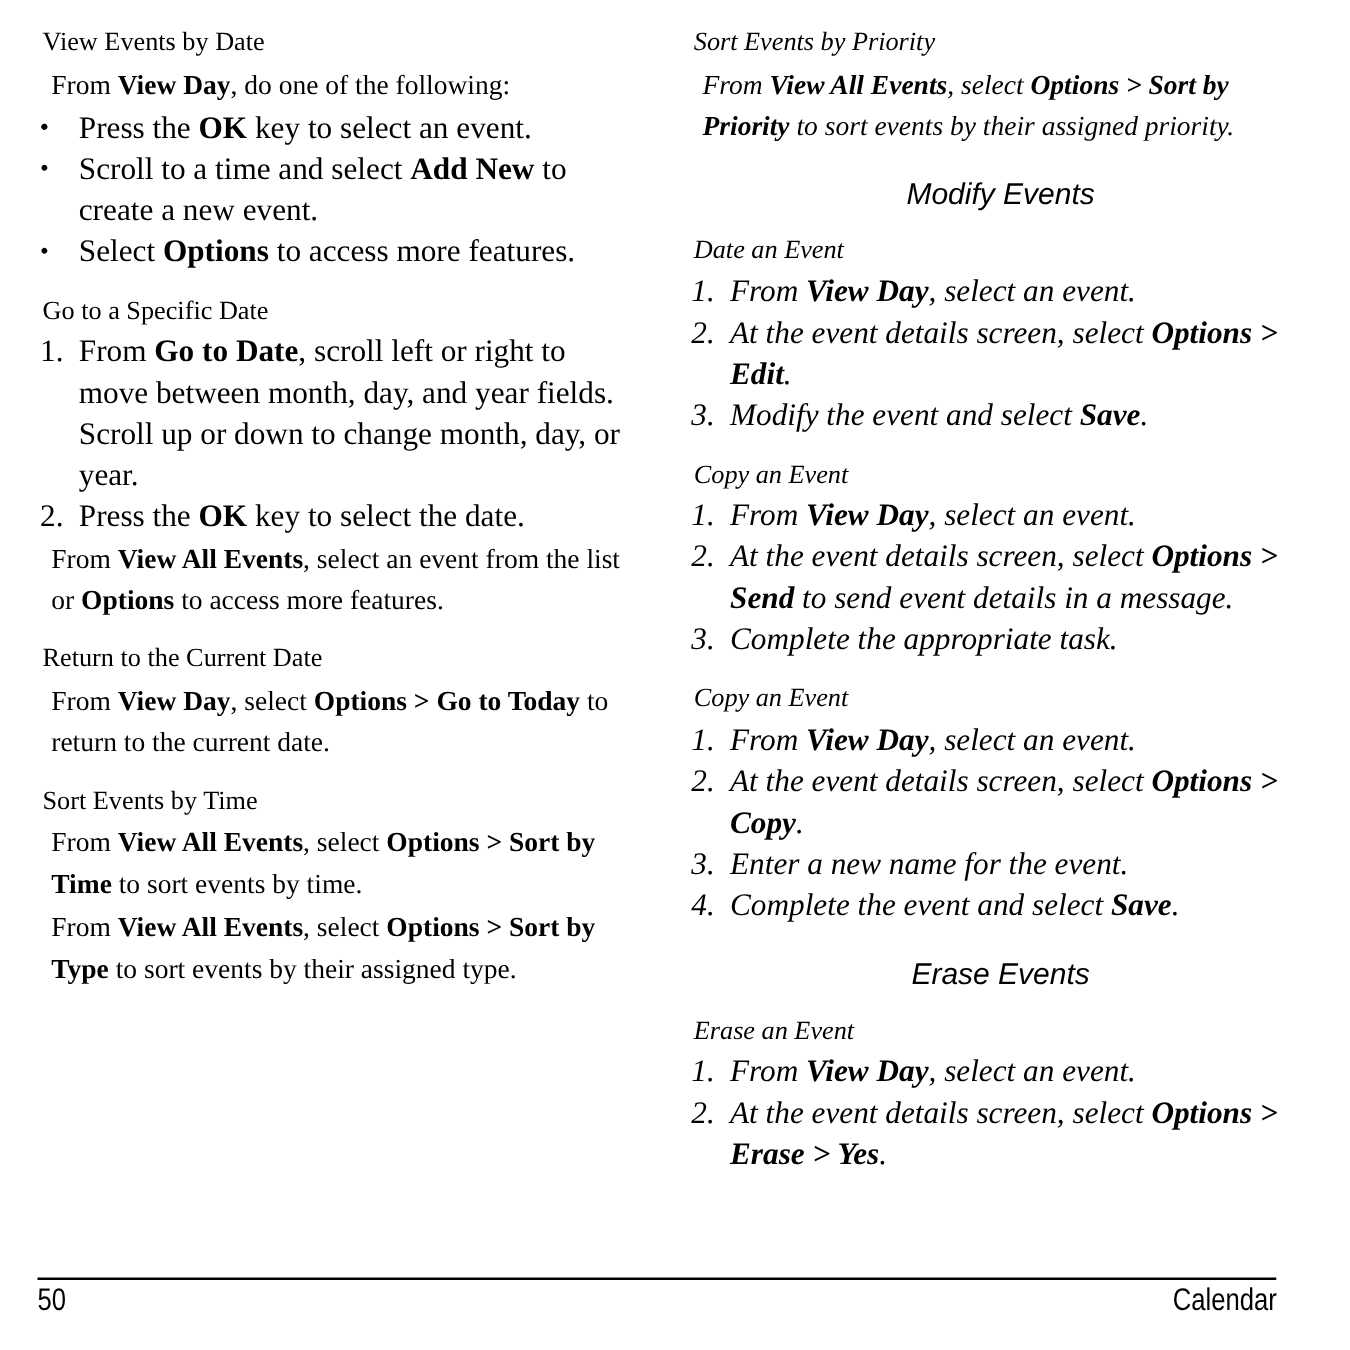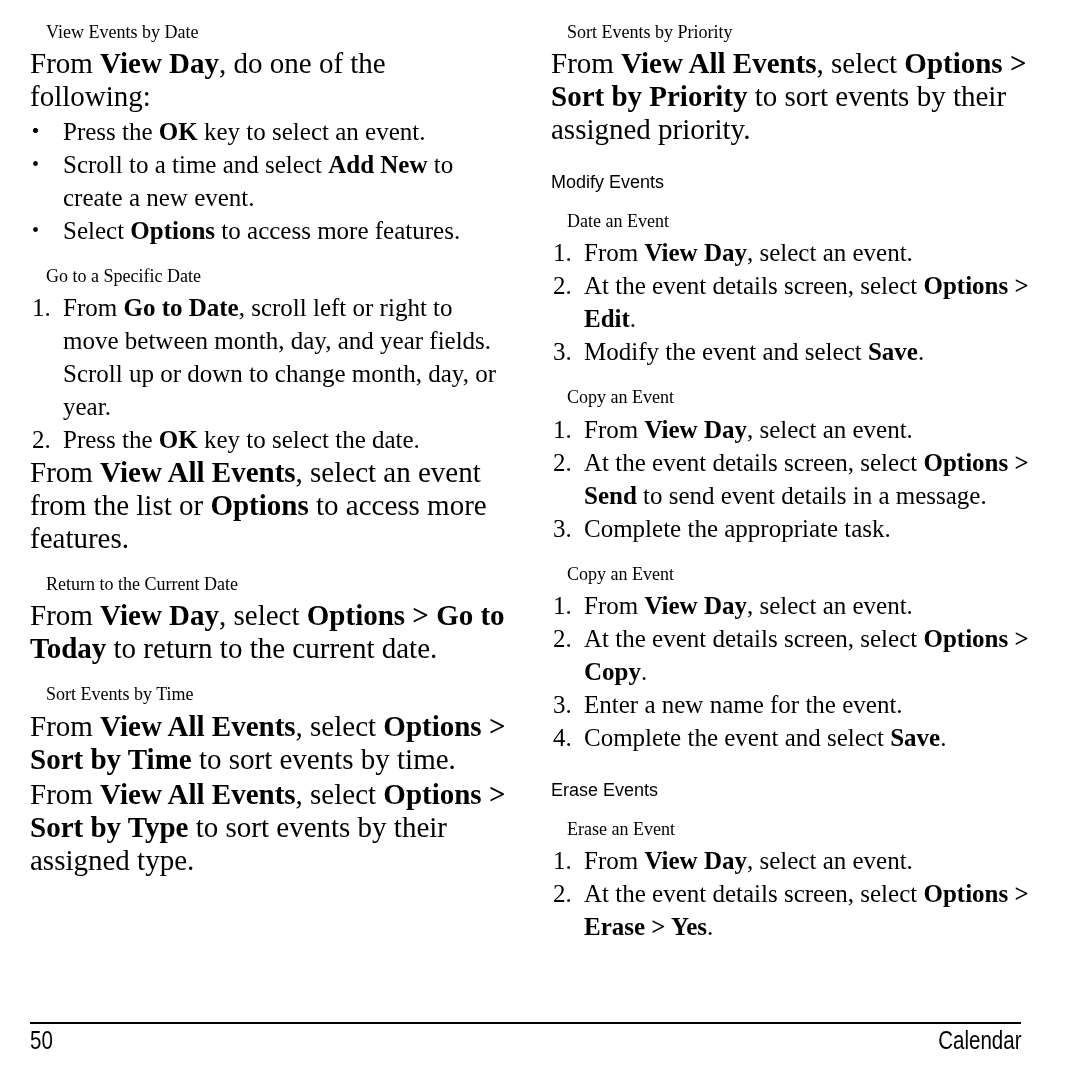--- a/index.html
+++ b/index.html
@@ -29,48 +29,50 @@
   .col {
     box-sizing: border-box;
   }
   .col-left {
     width: 540px;
     padding: 22px 30px 0 30px;
   }
   .col-right {
     width: 540px;
     padding: 22px 30px 0 11px;
+    font-style: italic;
   }
 
   
   h2.sans-head {
     font-family: "Liberation Sans", "DejaVu Sans", sans-serif;
-    font-size: 18px;
+    font-size: 24px;
     font-weight: 400;
     line-height: 1.12;
     margin: 26px 0 12px 0;
     letter-spacing: 0px;
+    text-align: center;
   }
   h3.serif-head {
     font-family: "Liberation Serif", "DejaVu Serif", serif;
-    font-size: 18px;
+    font-size: 21px;
     font-weight: 400;
     line-height: 1.12;
-    margin: 19px 0 5px 16px;
+    margin: 19px 0 5px 4px;
   }
   .col-left > h3.serif-head:first-child,
   .col-right > h3.serif-head:first-child {
     margin-top: 0;
   }
 
   
   p.body {
-    font-size: 29px;
+    font-size: 22px;
     line-height: 33px;
-    margin: 0 0 2px 0;
+    margin: 0 0 2px 11px;
     text-align: left;
   }
   b, strong {
     font-weight: 700;
   }
 
   
   ul.bullets,
   ol.numbers {
     margin: 0;

